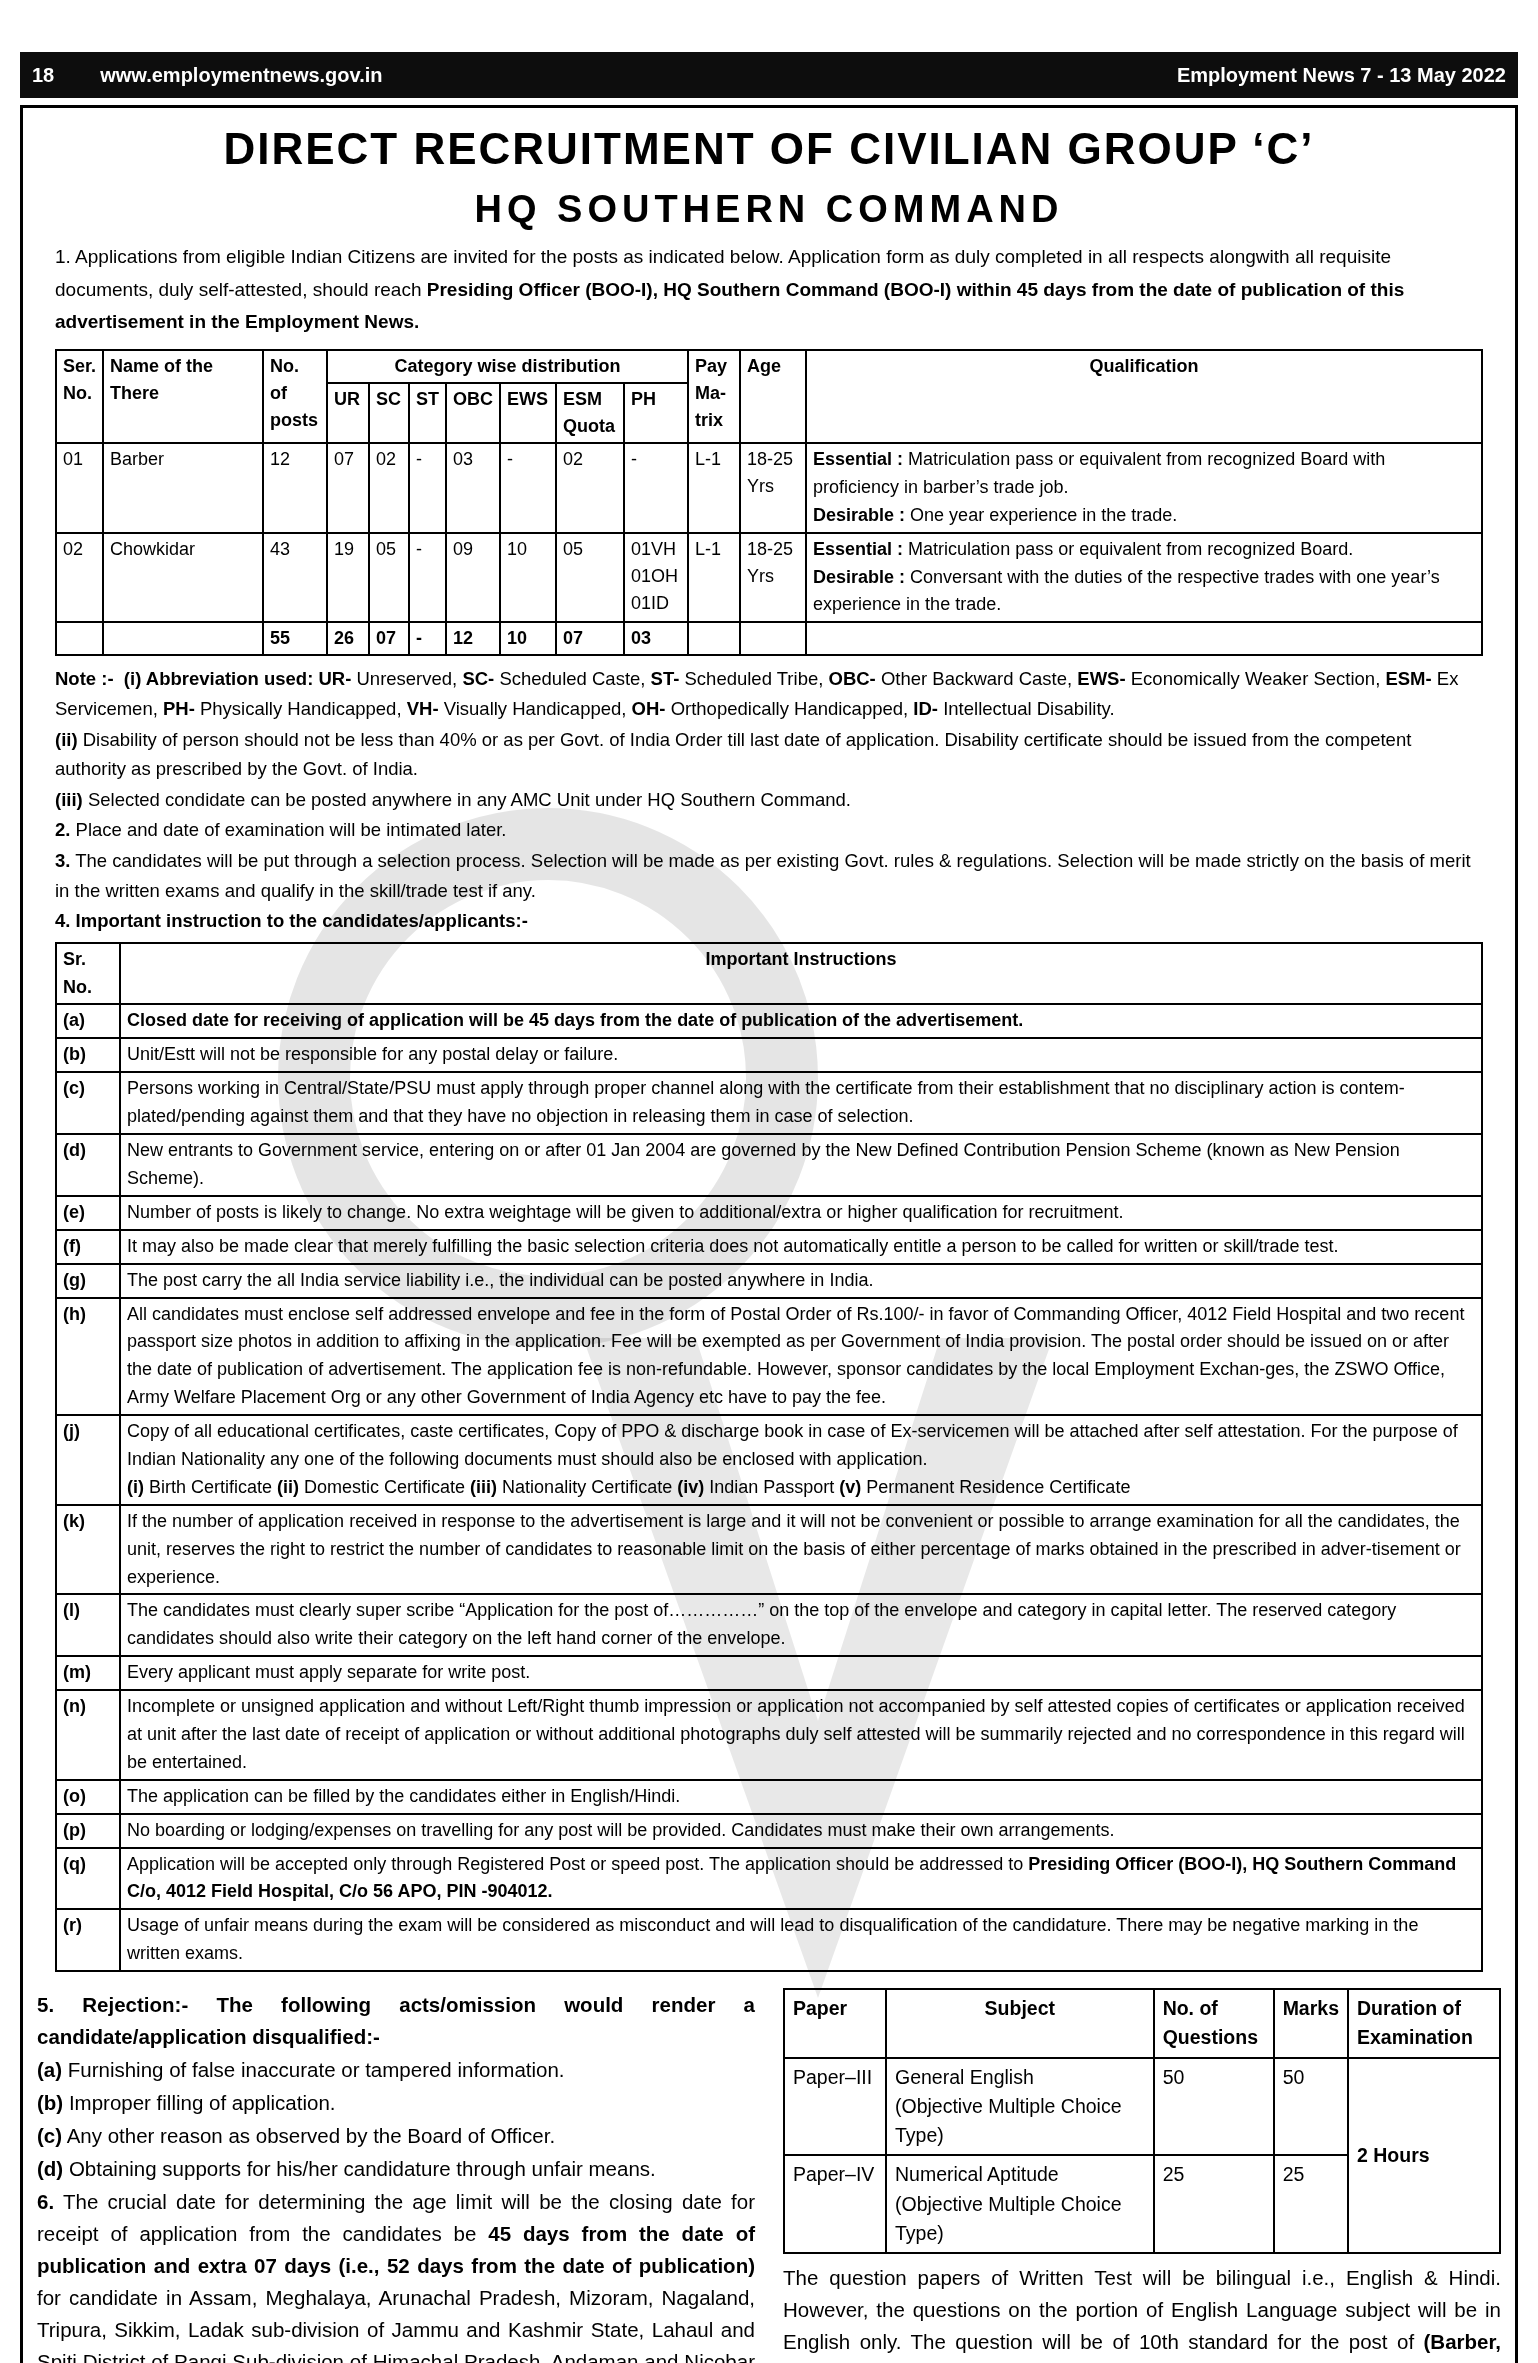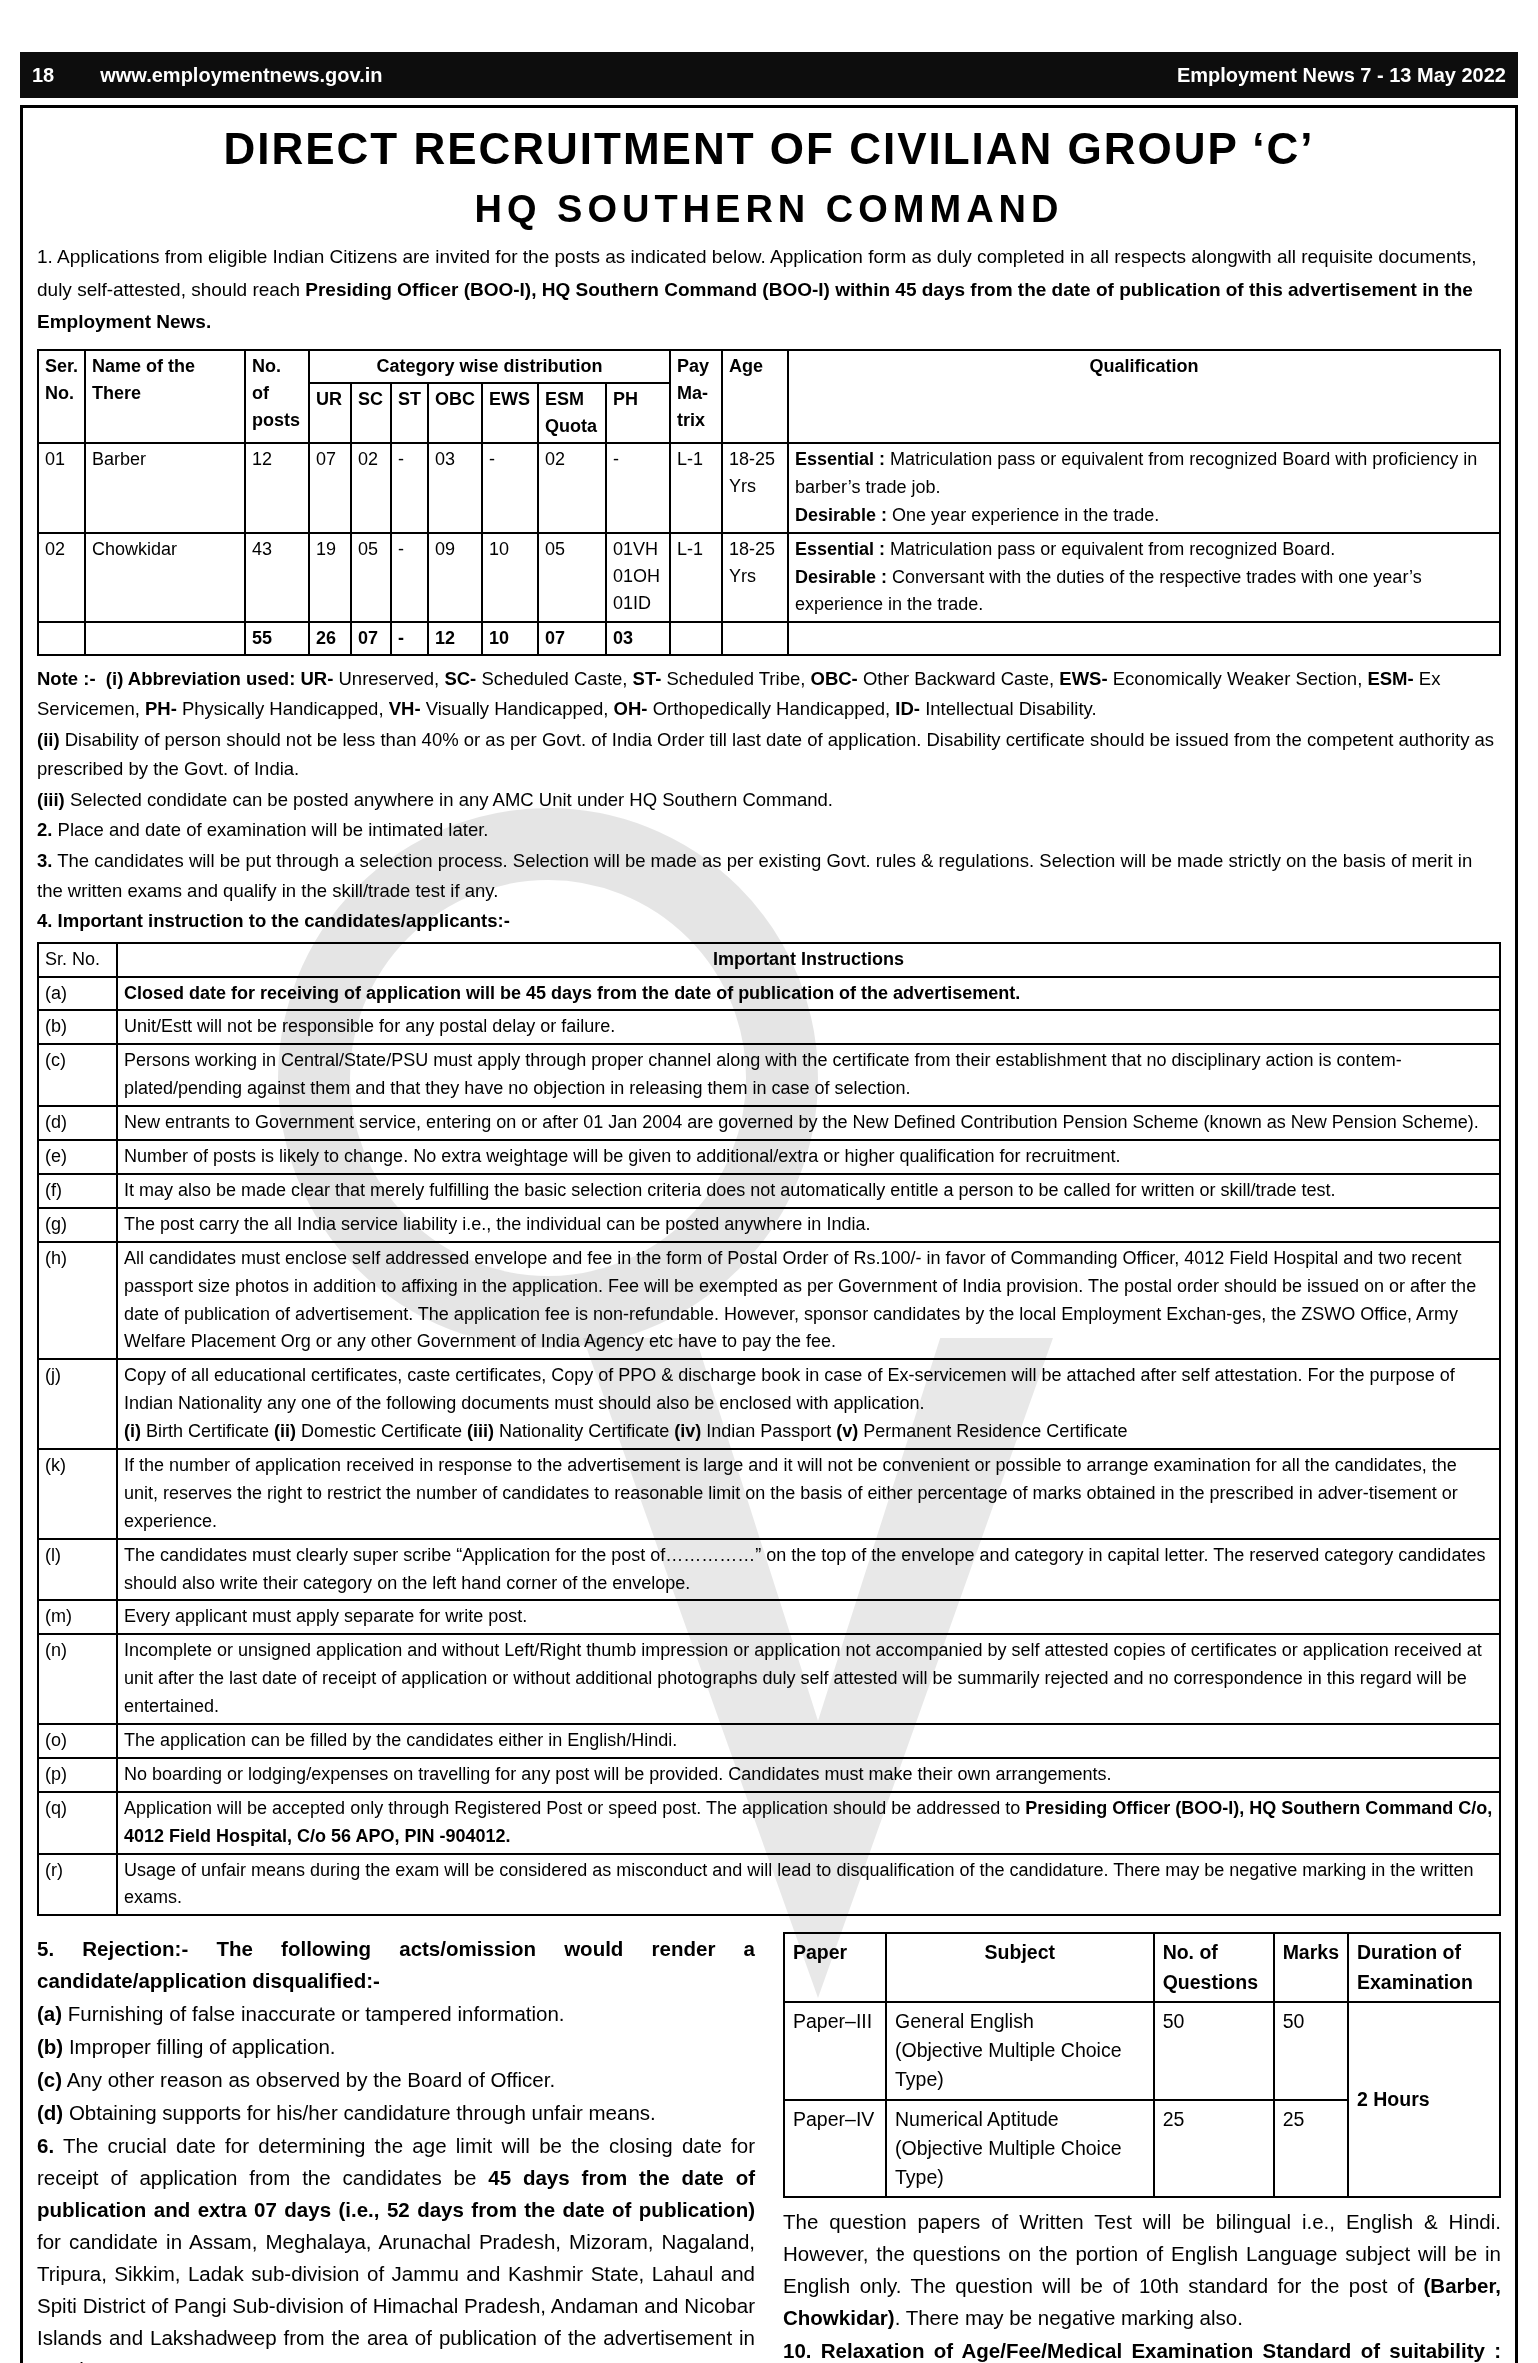--- a/index.html
+++ b/index.html
@@ -4,21 +4,21 @@
 <style>
   * { box-sizing: border-box; }
   body { margin:0; background:#ffffff; font-family:"Liberation Sans", sans-serif; color:#000; }
   .page { width:1538px; min-height:2363px; background:#fff; padding:52px 20px 14px; position:relative; }
 
   .topbar { background:#0d0d0d; color:#fff; display:flex; align-items:center; height:46px; font-weight:bold; font-size:20px; padding:0 12px; }
   .topbar .num { margin-right:46px; }
   .topbar .spacer { flex:1; }
 
   .adbox { border:3px solid #000; margin-top:7px; padding:8px 0 14px; position:relative; overflow:hidden; }
-  .inner { padding:0 14px; position:relative; z-index:2; }
+  .inner { padding:0 32px; position:relative; z-index:2; }
 
   .wm1 { position:absolute; left:255px; top:700px; width:540px; height:540px; border:72px solid #000; border-radius:50%; opacity:0.10; z-index:1; }
   .wm2 { position:absolute; left:560px; top:1230px; width:470px; height:660px; background:#000; opacity:0.09;
          clip-path:polygon(0 0, 50% 100%, 100% 0, 76% 0, 50% 58%, 24% 0); z-index:1; }
 
   h1.t1 { text-align:center; font-size:44px; margin:8px 10px 0; letter-spacing:2px; }
   h1.t2 { text-align:center; font-size:38px; margin:14px 10px 10px; letter-spacing:5px; }
 
   .intro { font-size:19px; line-height:1.72; margin:4px 0 10px; }
 
@@ -28,21 +28,21 @@
   table.posts { font-size:18px; }
   table.posts th, table.posts td { white-space:pre-line; line-height:1.5; }
   table.posts th.ctr, table.posts td.ctr { text-align:center; }
   table.posts td.qual { white-space:normal; line-height:1.55; }
   table.posts .tot td { font-weight:bold; }
 
   .notes { font-size:18.5px; line-height:1.6; margin:8px 0 6px; }
   .notes p { margin:1px 0; }
 
   table.instr { font-size:18px; line-height:1.55; }
-  table.instr td.lbl, table.instr th.lbl { font-weight:normal; width:79px; }
+  table.instr td.lbl, table.instr th.lbl { font-weight:bold; width:64px; }
   table.instr th.hd { text-align:center; }
   table.instr th.lbl { text-align:left; }
 
   .twocol { display:flex; gap:28px; padding:0 14px; margin-top:16px; font-size:20.5px; line-height:1.56; position:relative; z-index:2; }
   .col { flex:1; min-width:0; text-align:justify; }
   .col p { margin:1px 0; }
 
   table.exam { font-size:19.5px; margin-top:6px; }
   table.exam th, table.exam td { white-space:pre-line; line-height:1.5; padding:4px 8px; }
   table.exam td.dur { vertical-align:middle; font-weight:bold; }

